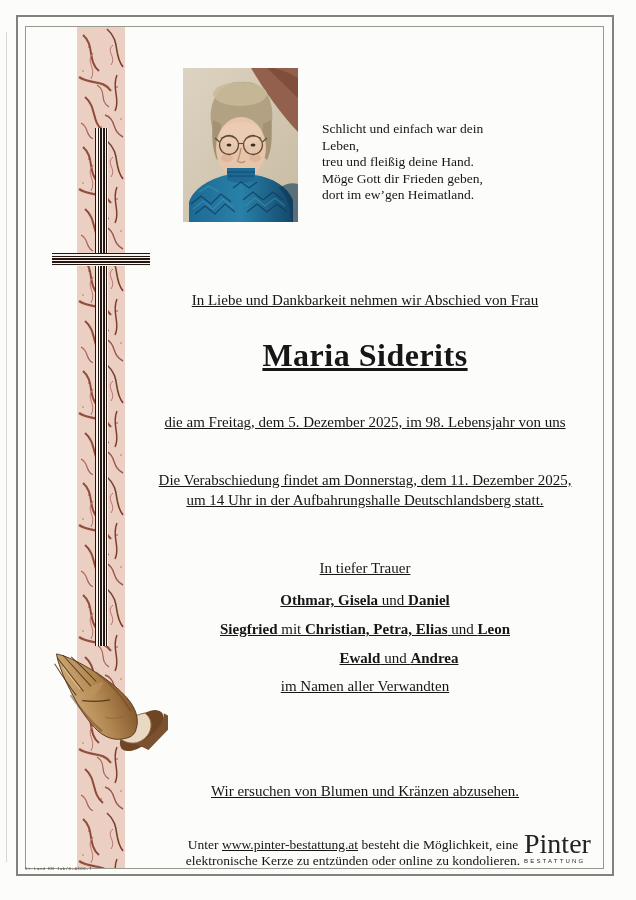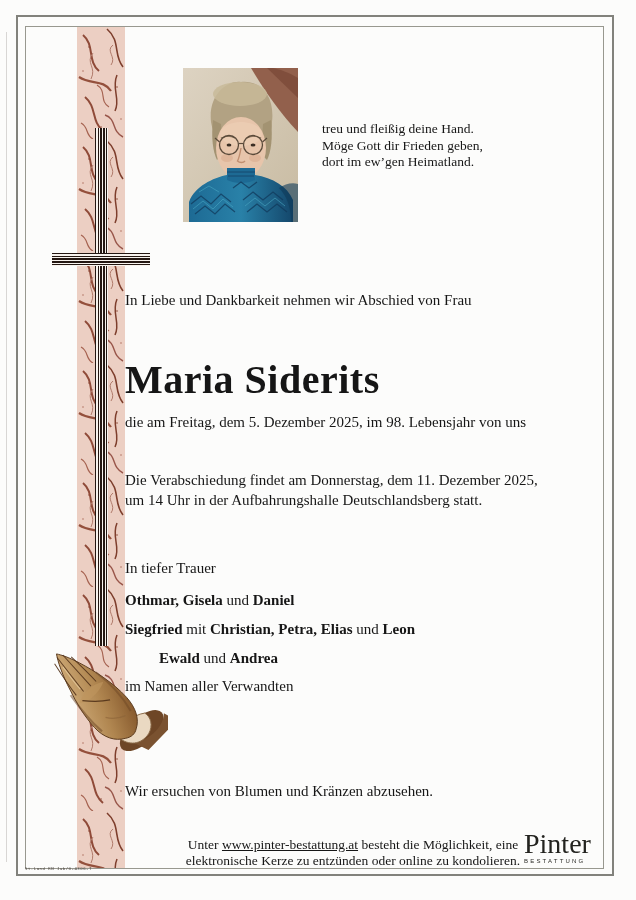--- a/index.html
+++ b/index.html
@@ -17,23 +17,23 @@
     left:95px;top:128px;width:13px;height:518px;
     background:repeating-linear-gradient(90deg,#241712 0px,#241712 1.4px,#f8f3ee 1.4px,#f8f3ee 2.72px);
   }
   .cross-h{
     left:52px;top:253px;width:98px;height:13px;
     background:repeating-linear-gradient(180deg,#241712 0px,#241712 1.4px,#f8f3ee 1.4px,#f8f3ee 2.72px);
   }
   .photo{left:183px;top:68px;}
   .hands{left:36px;top:628px;}
   .verse{left:322px;top:121px;width:200px;font-size:13.5px;line-height:16.5px;text-align:left;}
-  .col{left:125px;width:480px;}
+  .col{left:125px;width:480px;text-align:center;text-decoration:underline;}
   .intro{top:292px;font-size:15px;}
-  .name{top:356px;font-size:40px;font-weight:bold;letter-spacing:.5px;}
+  .name{top:337px;font-size:32px;font-weight:bold;letter-spacing:.5px;}
   .death{top:412px;font-size:15px;line-height:20px;}
   .farewell{top:470px;font-size:15px;line-height:20px;}
   .trauer{top:560px;font-size:15px;}
   .fam1{top:592px;font-size:15px;}
   .fam2{top:621px;font-size:15px;}
   .fam3{top:650px;font-size:15px;margin-left:34px;}
   .closing{top:678px;font-size:15px;}
   .flowers{top:783px;font-size:15px;}
   .footer-col{left:110px;width:486px;text-align:center;}
   .foot1{top:837px;font-size:13.5px;}
@@ -161,20 +161,21 @@
       <path d="M46,62 C54,57 68,56 78,62 C70,67 54,68 46,62 Z" fill="#bf955e" opacity="0.65"></path>
       <path d="M50,62 C57,70 64,76 71,80" stroke="#5a3a1e" stroke-width="1.2" fill="none"></path>
       <path d="M45,50 C43,66 42,82 44,98" stroke="#6a4424" stroke-width="2.2" fill="none" opacity="0.5"></path>
       <path d="M79,50 C82,66 83,84 79,102" stroke="#6a4424" stroke-width="2" fill="none" opacity="0.45"></path>
       <path d="M56,90 C60,96 66,100 72,102" stroke="#8a6238" stroke-width="1.4" fill="none" opacity="0.6"></path>
       <path d="M58,24 C57,34 56,44 56,52" stroke="#e6cda0" stroke-width="1" fill="none" opacity="0.8"></path>
     </g>
   </svg>
 
   <div class="abs verse">
+    <div>Schlicht und einfach war dein Leben,</div>
     <div>treu und fleißig deine Hand.</div>
     <div>Möge Gott dir Frieden geben,</div>
     <div>dort im ew’gen Heimatland.</div>
   </div>
 
   <div class="abs col intro">In Liebe und Dankbarkeit nehmen wir Abschied von Frau</div>
   <div class="abs col name">Maria Siderits</div>
   <div class="abs col death">
     <div>die am Freitag, dem 5. Dezember 2025, im 98. Lebensjahr von uns</div>
   </div>

